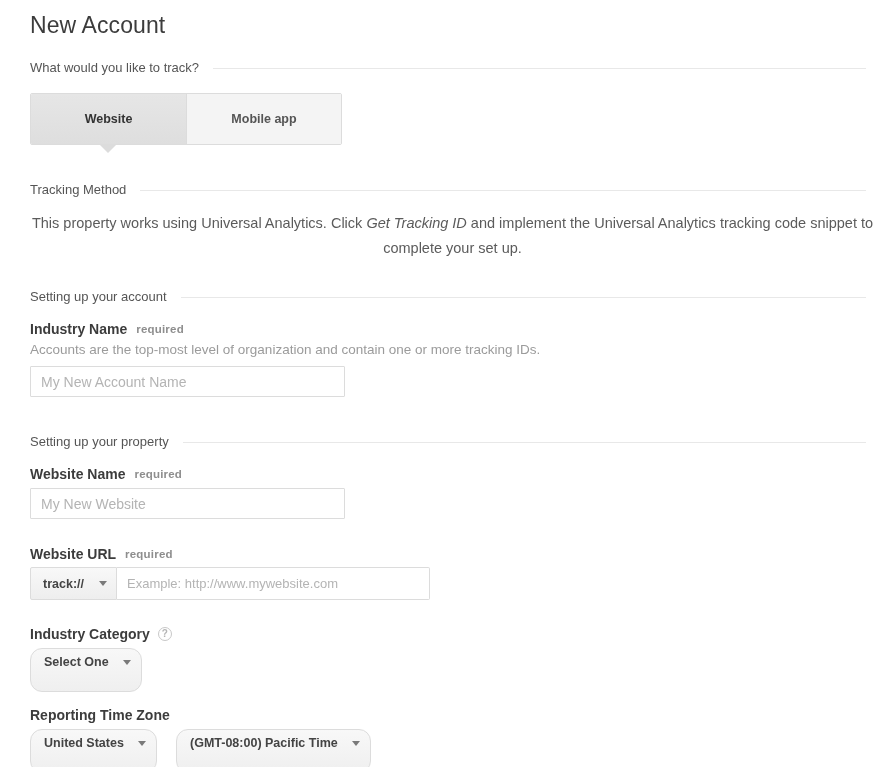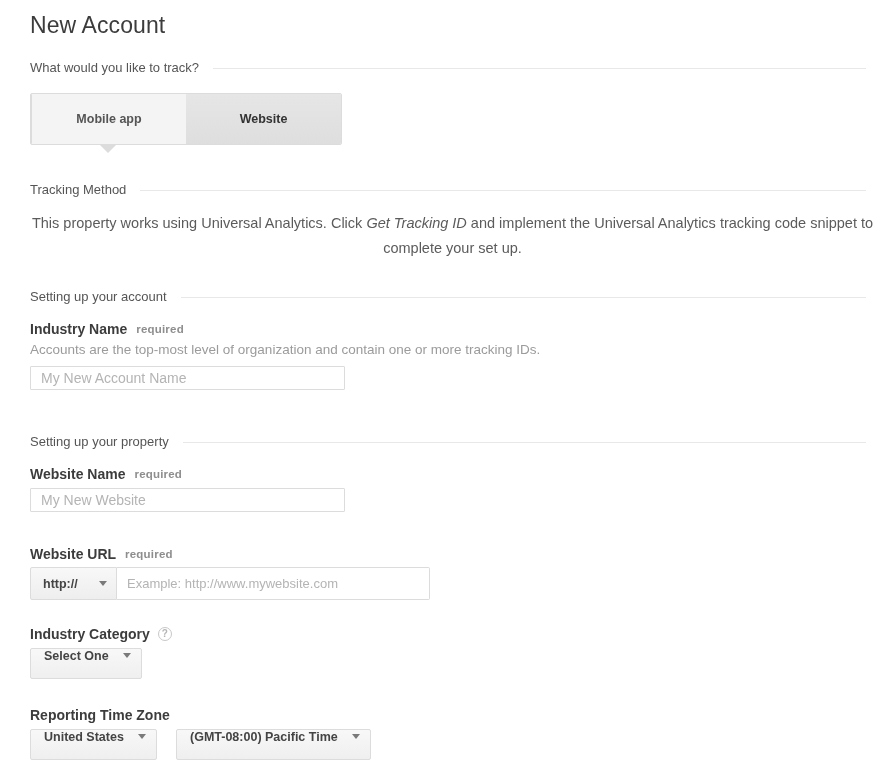--- a/index.html
+++ b/index.html
@@ -151,21 +151,21 @@
     left: 30px;
     font-size: 13.5px;
     color: #9b9b9b;
     line-height: 18px;
     white-space: nowrap;
   }
 
   
   .text-input {
     position: absolute;
-    height: 24px;
+    height: 31px;
     border: 1px solid #dcdcdc;
     background: #ffffff;
     border-radius: 1px;
     padding: 0 10px;
     font-family: "Liberation Sans", sans-serif;
     font-size: 14px;
     color: #444444;
     outline: none;
   }
   .text-input::placeholder { color: #b4b4b4; }
@@ -208,25 +208,25 @@
     outline: none;
   }
   .url-input::placeholder { color: #b4b4b4; }
 
   
   .dropdown {
     position: absolute;
     display: inline-flex;
     align-items: center;
     justify-content: space-between;
-    height: 31px;
+    height: 44px;
     padding: 0 10px 16px 13px;
     background: linear-gradient(to bottom, #f8f8f8, #efefef);
     border: 1px solid #dcdcdc;
-    border-radius: 2px;
+    border-radius: 12px;
     font-size: 12.5px;
     font-weight: bold;
     color: #444444;
     cursor: pointer;
     user-select: none;
     white-space: nowrap;
   }
   .caret {
     width: 0;
     height: 0;
@@ -243,26 +243,26 @@
 <div class="page">
 
   <div class="page-title">New Account</div>
 
   <div class="section-head" style="top:58px;">
     <span class="sh-text">What would you like to track?</span>
     <span class="sh-rule"></span>
   </div>
 
   <div class="tabs">
+    <div class="tab selected">
+      <span>Website</span>
+    </div>
     <div class="tab unselected">
       <span>Mobile app</span>
     </div>
-    <div class="tab selected">
-      <span>Website</span>
-    </div>
   </div>
   <div class="tab-caret"></div>
 
   <div class="section-head" style="top:180px;">
     <span class="sh-text">Tracking Method</span>
     <span class="sh-rule"></span>
   </div>
 
   <div class="para" style="top:211px;">
     <span>This property works using Universal Analytics. Click </span><i>Get Tracking ID</i><span> and implement the Universal Analytics tracking code snippet to complete your set up.</span>
@@ -294,21 +294,21 @@
 
   <input class="text-input" style="left: 30px; top: 488px; width: 315px;" placeholder="My New Website">
 
   <div class="field-label" style="top:545px;">
     <span class="fl-name">Website URL</span>
     <span class="fl-req">required</span>
   </div>
 
   <div class="url-row">
     <div class="url-scheme">
-      <span>http://</span>
+      <span>track://</span>
       <span class="caret"></span>
     </div>
     <input class="url-input" placeholder="Example: http://www.mywebsite.com" style="">
   </div>
 
   <div class="field-label" style="top:625px;">
     <span class="fl-name">Industry Category</span>
     <span class="help-icon">?</span>
   </div>
 

